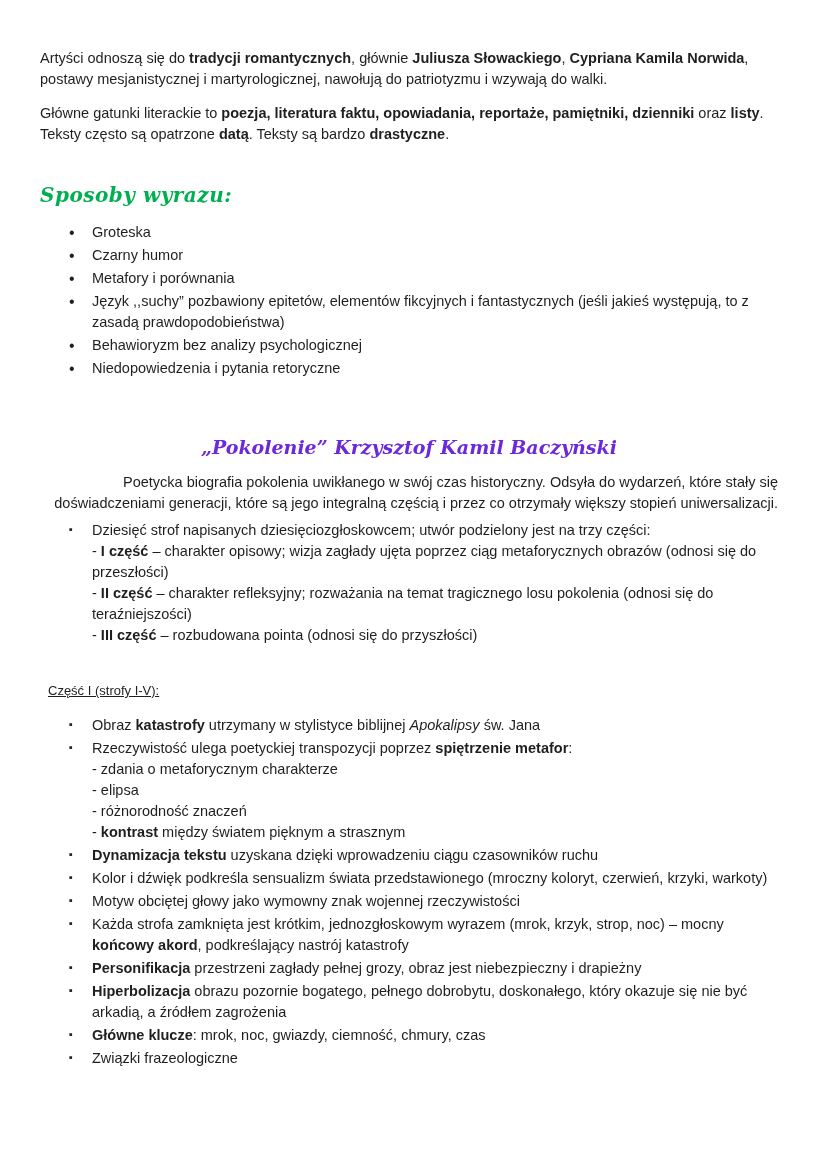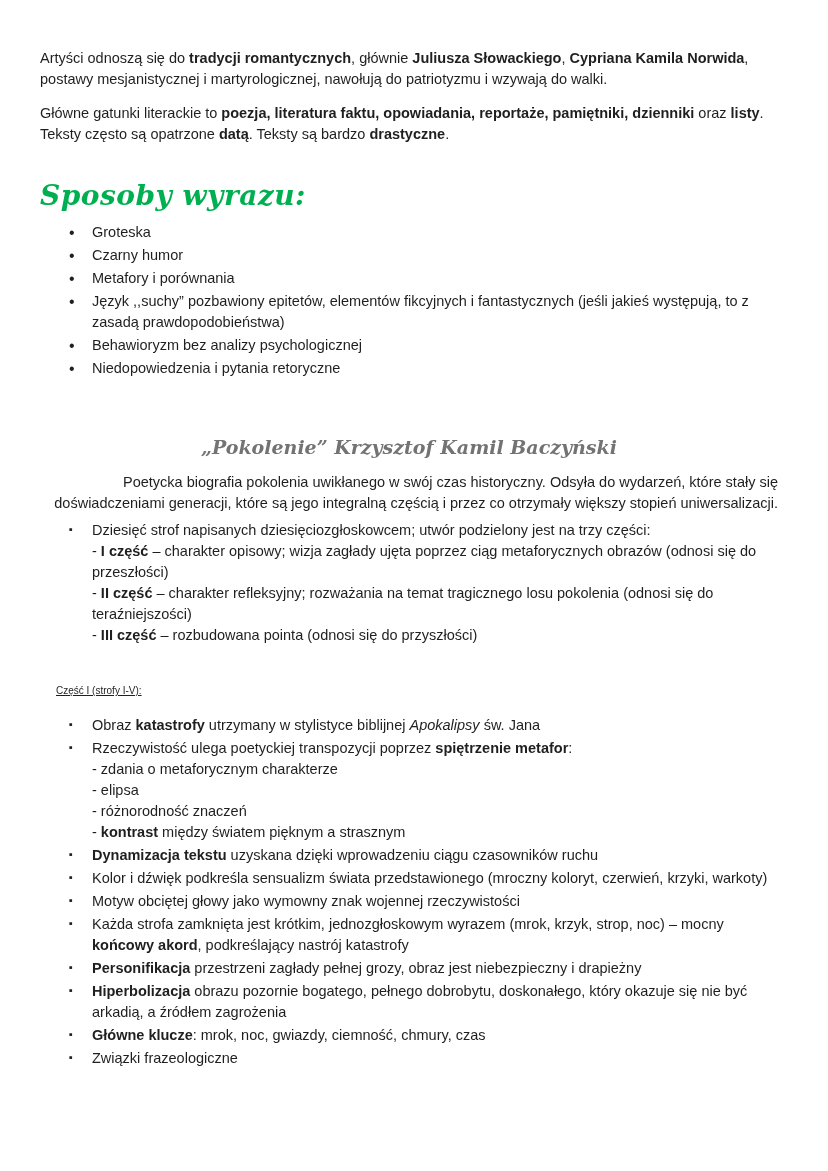--- a/index.html
+++ b/index.html
@@ -18,21 +18,21 @@
   .para { margin-bottom: 13px; }
   .rich { white-space: pre-wrap; }
 
   .seg-b { font-weight: bold; }
   .seg-i { font-style: italic; }
 
   .script-heading {
     font-family: "DejaVu Serif", "Liberation Serif", serif;
     font-style: italic;
     font-weight: bold;
-    font-size: 28px;
+    font-size: 20px;
     letter-spacing: 0.5px;
     color: var(--heading-green, #00b050);
     margin: 40px 0 16px 0;
   }
 
   ul.bullets { list-style: none; margin: 0 0 0 27px; }
   ul.bullets li {
     position: relative;
     padding-left: 25px;
     margin-bottom: 2px;
@@ -53,31 +53,31 @@
     font-size: 11px;
     line-height: 21px;
   }
 
   .poem-title {
     font-family: "DejaVu Serif", "Liberation Serif", serif;
     font-style: italic;
     font-weight: bold;
     font-size: 19px;
     text-align: center;
-    color: #737373;
+    color: #6d28d9;
     margin: 58px 0 14px 0;
   }
 
   .poem-intro { margin-bottom: 6px; text-align: right; }
 
   .underline-heading {
-    font-size: 10px;
+    font-size: 13px;
     font-weight: normal;
     text-decoration: underline;
-    margin: 34px 0 14px 16px;
+    margin: 34px 0 14px 8px;
   }
 </style>
 </head>
 <body>
 
 <div class="page">
 
   <p class="para rich"><span>Artyści odnoszą się do </span><span class="seg-b">tradycji romantycznych</span><span>, głównie </span><span class="seg-b">Juliusza Słowackiego</span><span>, </span><span class="seg-b">Cypriana Kamila Norwida</span><span>, postawy mesjanistycznej i martyrologicznej, nawołują do patriotyzmu i wzywają do walki.</span></p>
 
   <p class="para rich"><span>Główne gatunki literackie to </span><span class="seg-b">poezja, literatura faktu, opowiadania, reportaże, pamiętniki, dzienniki</span><span> oraz </span><span class="seg-b">listy</span><span>. Teksty często są opatrzone </span><span class="seg-b">datą</span><span>. Teksty są bardzo </span><span class="seg-b">drastyczne</span><span>.</span></p>

